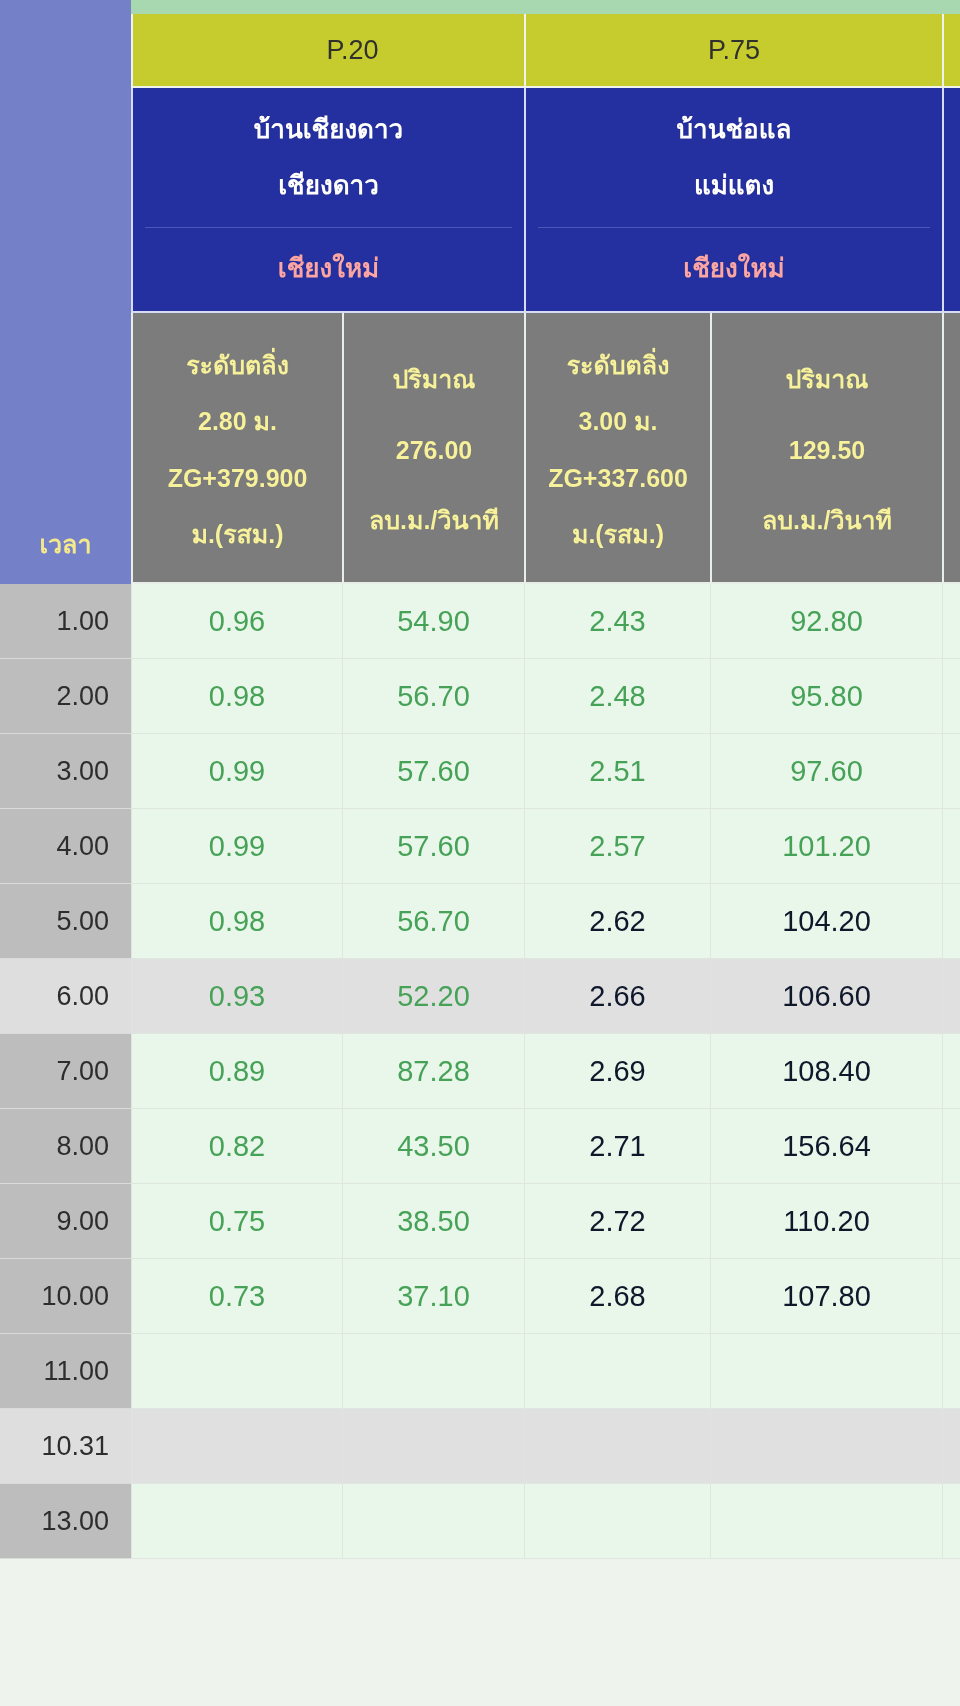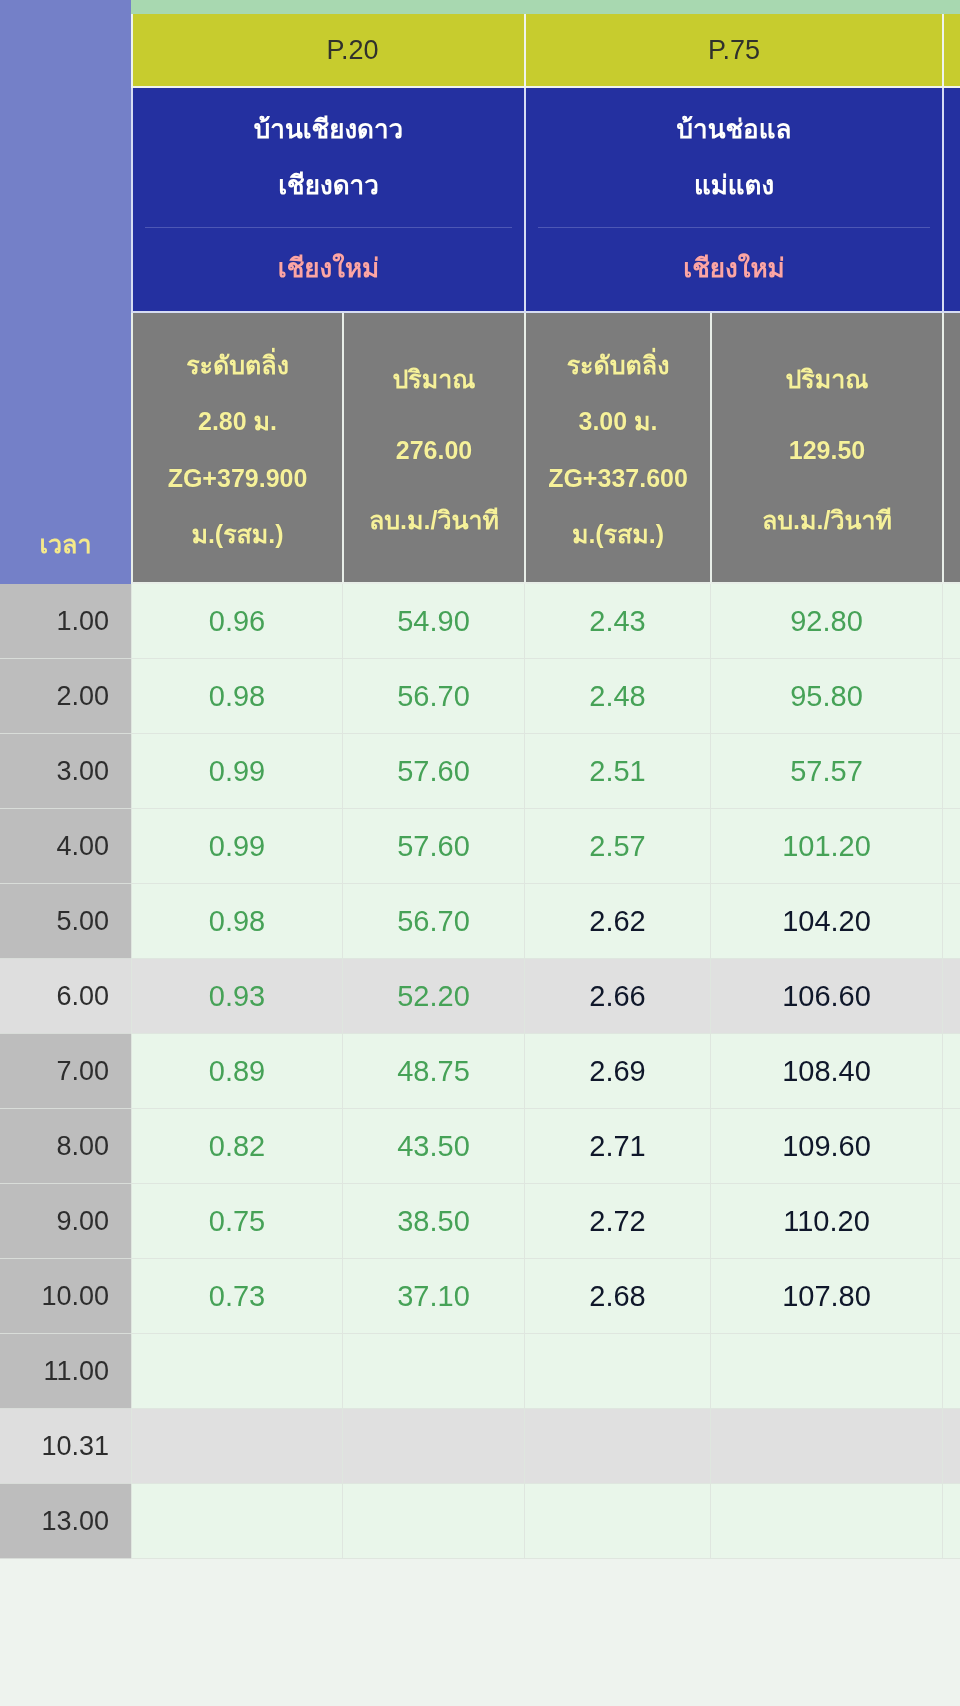--- a/index.html
+++ b/index.html
@@ -205,21 +205,21 @@
     <div class="cell timecell">2.00</div>
     <div class="cell data green">0.98</div>
     <div class="cell data green">56.70</div>
     <div class="cell data green">2.48</div>
     <div class="cell data green">95.80</div>
     <div class="cell tail-data"></div>
     <div class="cell timecell">3.00</div>
     <div class="cell data green">0.99</div>
     <div class="cell data green">57.60</div>
     <div class="cell data green">2.51</div>
-    <div class="cell data green">57.57</div>
+    <div class="cell data green">97.60</div>
     <div class="cell tail-data"></div>
     <div class="cell timecell">4.00</div>
     <div class="cell data green">0.99</div>
     <div class="cell data green">57.60</div>
     <div class="cell data green">2.57</div>
     <div class="cell data green">101.20</div>
     <div class="cell tail-data"></div>
     <div class="cell timecell">5.00</div>
     <div class="cell data green">0.98</div>
     <div class="cell data green">56.70</div>
@@ -227,29 +227,29 @@
     <div class="cell data orange">104.20</div>
     <div class="cell tail-data"></div>
     <div class="cell timecell hl">6.00</div>
     <div class="cell data green hl">0.93</div>
     <div class="cell data green hl">52.20</div>
     <div class="cell data orange hl">2.66</div>
     <div class="cell data orange hl">106.60</div>
     <div class="cell tail-data hl"></div>
     <div class="cell timecell">7.00</div>
     <div class="cell data green">0.89</div>
-    <div class="cell data green">48.75</div>
+    <div class="cell data green">87.28</div>
     <div class="cell data orange">2.69</div>
     <div class="cell data orange">108.40</div>
     <div class="cell tail-data"></div>
     <div class="cell timecell">8.00</div>
     <div class="cell data green">0.82</div>
     <div class="cell data green">43.50</div>
     <div class="cell data orange">2.71</div>
-    <div class="cell data orange">109.60</div>
+    <div class="cell data orange">156.64</div>
     <div class="cell tail-data"></div>
     <div class="cell timecell">9.00</div>
     <div class="cell data green">0.75</div>
     <div class="cell data green">38.50</div>
     <div class="cell data orange">2.72</div>
     <div class="cell data orange">110.20</div>
     <div class="cell tail-data"></div>
     <div class="cell timecell">10.00</div>
     <div class="cell data green">0.73</div>
     <div class="cell data green">37.10</div>

